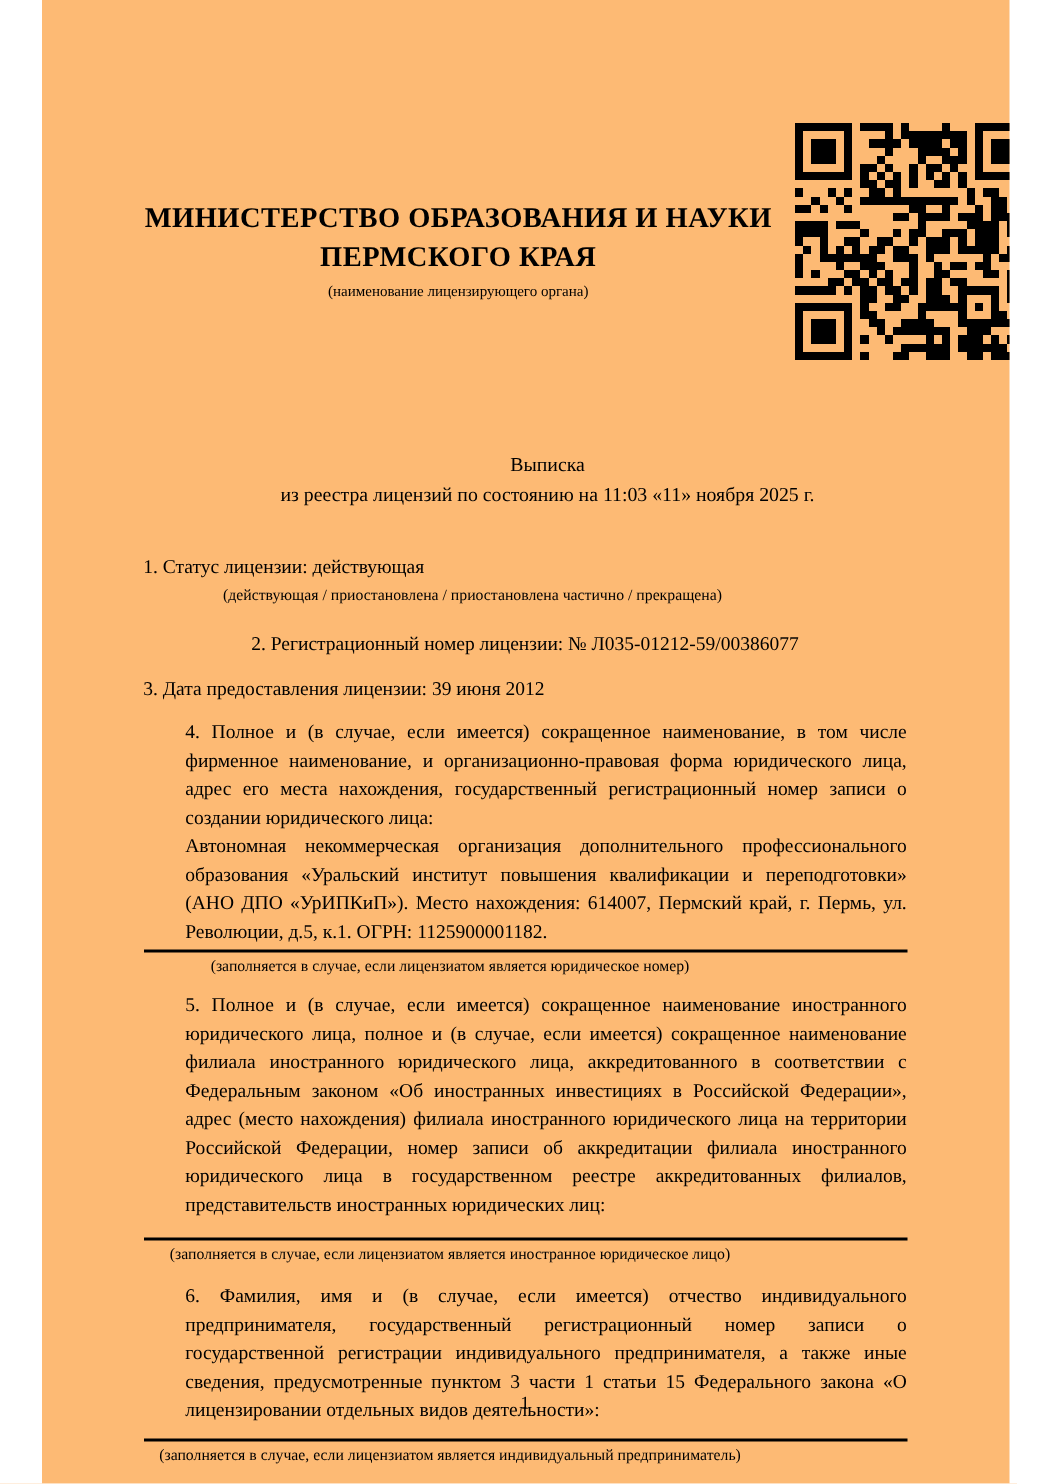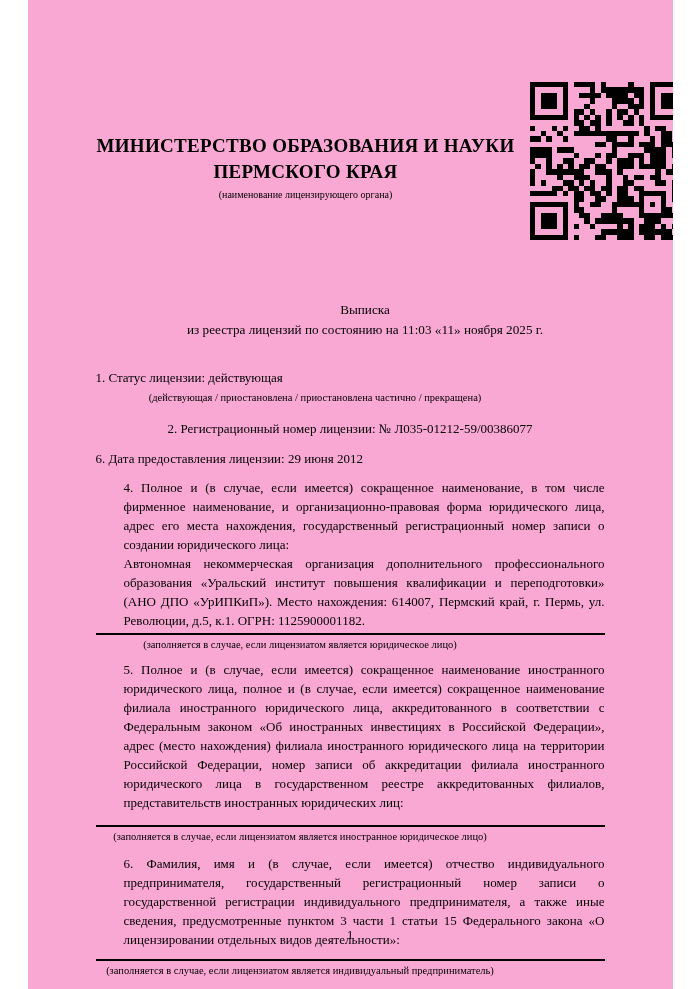--- a/index.html
+++ b/index.html
@@ -1,21 +1,21 @@
 <!DOCTYPE html>
 <html><head>
 <meta charset="utf-8">
 <style>
   * { box-sizing: border-box; margin: 0; padding: 0; }
   html, body { background: #ffffff; }
   .page {
     position: relative;
     width: 645px;
     height: 989px;
-    background: #f9a8d4;
+    background: #fdba74;
     color: #000;
     font-family: "Liberation Serif", "DejaVu Serif", serif;
     overflow: hidden;
     margin: 0 auto;
   }
   
   .hdr { position: relative; height: 258px; }
   .ministry {
     position: absolute;
     left: 68px; top: 133px; width: 420px;
@@ -534,28 +534,28 @@
     <div class="field mt-f1">
       <div>1. Статус лицензии: действующая</div>
       <div class="cap cap-status">(действующая / приостановлена / приостановлена частично / прекращена)</div>
     </div>
 
     <div class="field mt-f2">
       <div>2. Регистрационный номер лицензии: № Л035-01212-59/00386077</div>
     </div>
 
     <div class="field mt-f3">
-      <div>6. Дата предоставления лицензии: 29 июня 2012</div>
+      <div>3. Дата предоставления лицензии: 39 июня 2012</div>
     </div>
 
     <div class="field mt-f4">
       <div class="para">4. Полное и (в случае, если имеется) сокращенное наименование, в том числе фирменное наименование, и организационно-правовая форма юридического лица, адрес его места нахождения, государственный регистрационный номер записи о создании юридического лица:</div>
       <div class="para">Автономная некоммерческая организация дополнительного профессионального образования «Уральский институт повышения квалификации и переподготовки» (АНО ДПО «УрИПКиП»). Место нахождения: 614007, Пермский край, г. Пермь, ул. Революции, д.5, к.1. ОГРН: 1125900001182.</div>
       <div class="rule"></div>
-      <div class="cap cap-shift">(заполняется в случае, если лицензиатом является юридическое лицо)</div>
+      <div class="cap cap-shift">(заполняется в случае, если лицензиатом является юридическое номер)</div>
     </div>
 
     <div class="field mt-f5">
       <div class="para">5. Полное и (в случае, если имеется) сокращенное наименование иностранного юридического лица, полное и (в случае, если имеется) сокращенное наименование филиала иностранного юридического лица, аккредитованного в соответствии с Федеральным законом «Об иностранных инвестициях в Российской Федерации», адрес (место нахождения) филиала иностранного юридического лица на территории Российской Федерации, номер записи об аккредитации филиала иностранного юридического лица в государственном реестре аккредитованных филиалов, представительств иностранных юридических лиц:</div>
       <div class="spacer-blank"></div>
       <div class="rule"></div>
       <div class="cap cap-shift">(заполняется в случае, если лицензиатом является иностранное юридическое лицо)</div>
     </div>
 
     <div class="field mt-f6">

